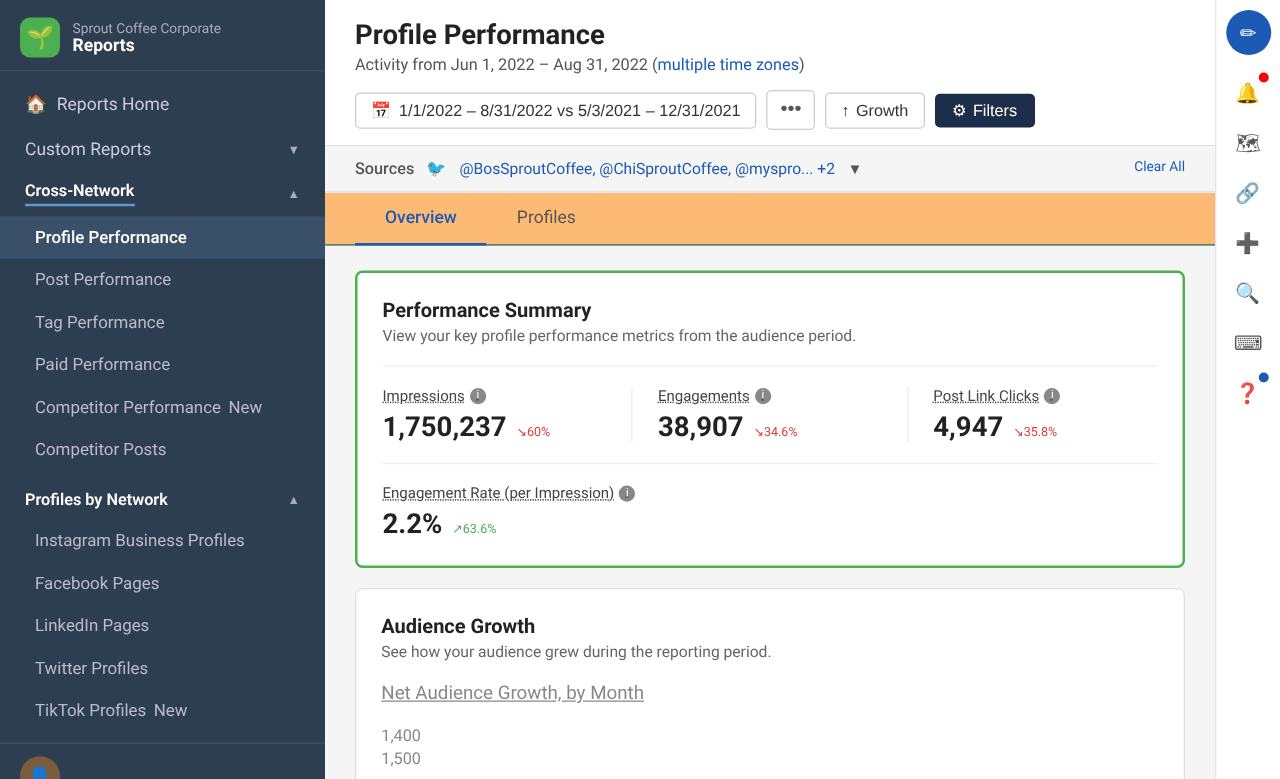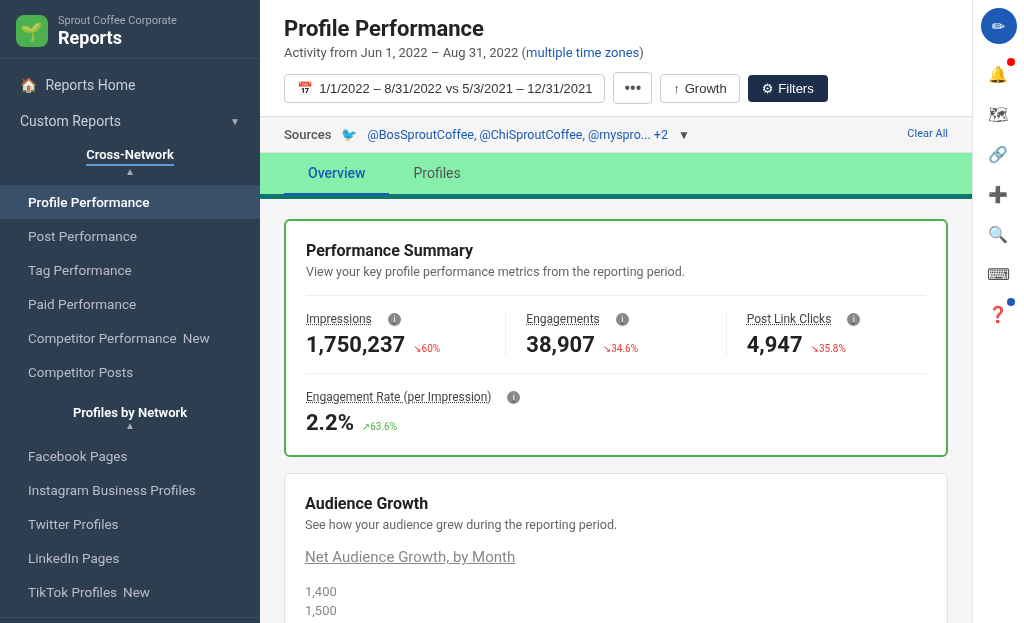--- a/index.html
+++ b/index.html
@@ -26,21 +26,21 @@
       gap: 10px;
     }
     .sprout-logo {
       width: 32px; height: 32px;
       background: #4caf50;
       border-radius: 8px;
       display: flex; align-items: center; justify-content: center;
       font-size: 18px;
     }
     .sidebar-brand-text .company { font-size: 11px; color: #aab; }
-    .sidebar-brand-text .app-name { font-size: 18px; font-weight: 700; color: #fff; }
+    .sidebar-brand-text .app-name { font-size: 14px; font-weight: 700; color: #fff; }
 
     .sidebar-nav { padding: 8px 0; flex: 1; }
 
     .nav-item {
       display: flex;
       align-items: center;
       padding: 10px 20px;
       cursor: pointer;
       color: #ccd;
       font-size: 14px;
@@ -52,21 +52,20 @@
 
     .section-header {
       padding: 8px 20px;
       font-size: 13px;
       font-weight: 600;
       color: #fff;
       display: flex;
       align-items: center;
       justify-content: space-between;
       cursor: pointer;
-      flex-direction: column;
     }
     .section-header .underline {
       border-bottom: 2px solid #5b9bd5;
       padding-bottom: 2px;
     }
     .section-header .arrow { font-size: 10px; color: #aab; }
 
     .sub-item {
       display: flex;
       align-items: center;
@@ -210,22 +209,22 @@
     .content-area {
       flex: 1;
       overflow-y: auto;
       padding: 0;
       background: #f5f5f5;
     }
 
     
     .tabs {
       display: flex;
-      background: #86efac;
-      border-bottom: 5px solid #0f766e;
+      background: #fdba74;
+      border-bottom: 1px solid #0f766e;
       padding: 0 24px;
     }
     .tab {
       padding: 12px 24px;
       font-size: 14px;
       cursor: pointer;
       color: #555;
       border-bottom: 2px solid transparent;
       margin-bottom: -1px;
     }
@@ -264,21 +263,21 @@
       flex: 1;
       padding-right: 20px;
       border-right: 1px solid #eee;
       margin-right: 20px;
     }
     .metric-cell:last-child { border-right: none; margin-right: 0; padding-right: 0; }
     .metric-label {
       font-size: 12px;
       color: #444;
       margin-bottom: 6px;
-      display: flex; align-items: center; gap: 16px;
+      display: flex; align-items: center; gap: 4px;
       text-decoration: underline;
       text-decoration-style: dotted;
       cursor: help;
     }
     .metric-label .info-icon {
       width: 13px; height: 13px;
       background: #888; border-radius: 50%;
       color: #fff; font-size: 9px;
       display: inline-flex; align-items: center; justify-content: center;
     }
@@ -346,30 +345,30 @@
     <div class="sub-item">
       <span>Competitor Posts</span>
     </div>
 
     <div class="section-header" style="margin-top:8px;padding-left:20px;">
       <span>Profiles by Network</span>
       <span class="arrow">▲</span>
     </div>
 
     <div class="sub-item">
+      <span>Instagram Business Profiles</span>
+    </div>
+    <div class="sub-item">
       <span>Facebook Pages</span>
     </div>
     <div class="sub-item">
-      <span>Instagram Business Profiles</span>
+      <span>LinkedIn Pages</span>
     </div>
     <div class="sub-item">
       <span>Twitter Profiles</span>
-    </div>
-    <div class="sub-item">
-      <span>LinkedIn Pages</span>
     </div>
     <div class="sub-item">
       <span>TikTok Profiles</span>
       <span class="badge-new">New</span>
     </div>
   </div>
 
   <div class="sidebar-footer">
     <div class="avatar-circle">👤</div>
   </div>
@@ -419,21 +418,21 @@
       </div>
       <div class="tab">
         <span>Profiles</span>
       </div>
     </div>
 
     <div class="cards-area">
 
       <div class="card">
         <div class="card-title">Performance Summary</div>
-        <div class="card-subtitle">View your key profile performance metrics from the reporting period.</div>
+        <div class="card-subtitle">View your key profile performance metrics from the audience period.</div>
 
         <div class="metrics-row">
 
           <div class="metric-cell">
             <div class="metric-label">
               <span>Impressions</span>
               <span class="info-icon">i</span>
             </div>
             <div>
               <span class="metric-value">1,750,237</span>

